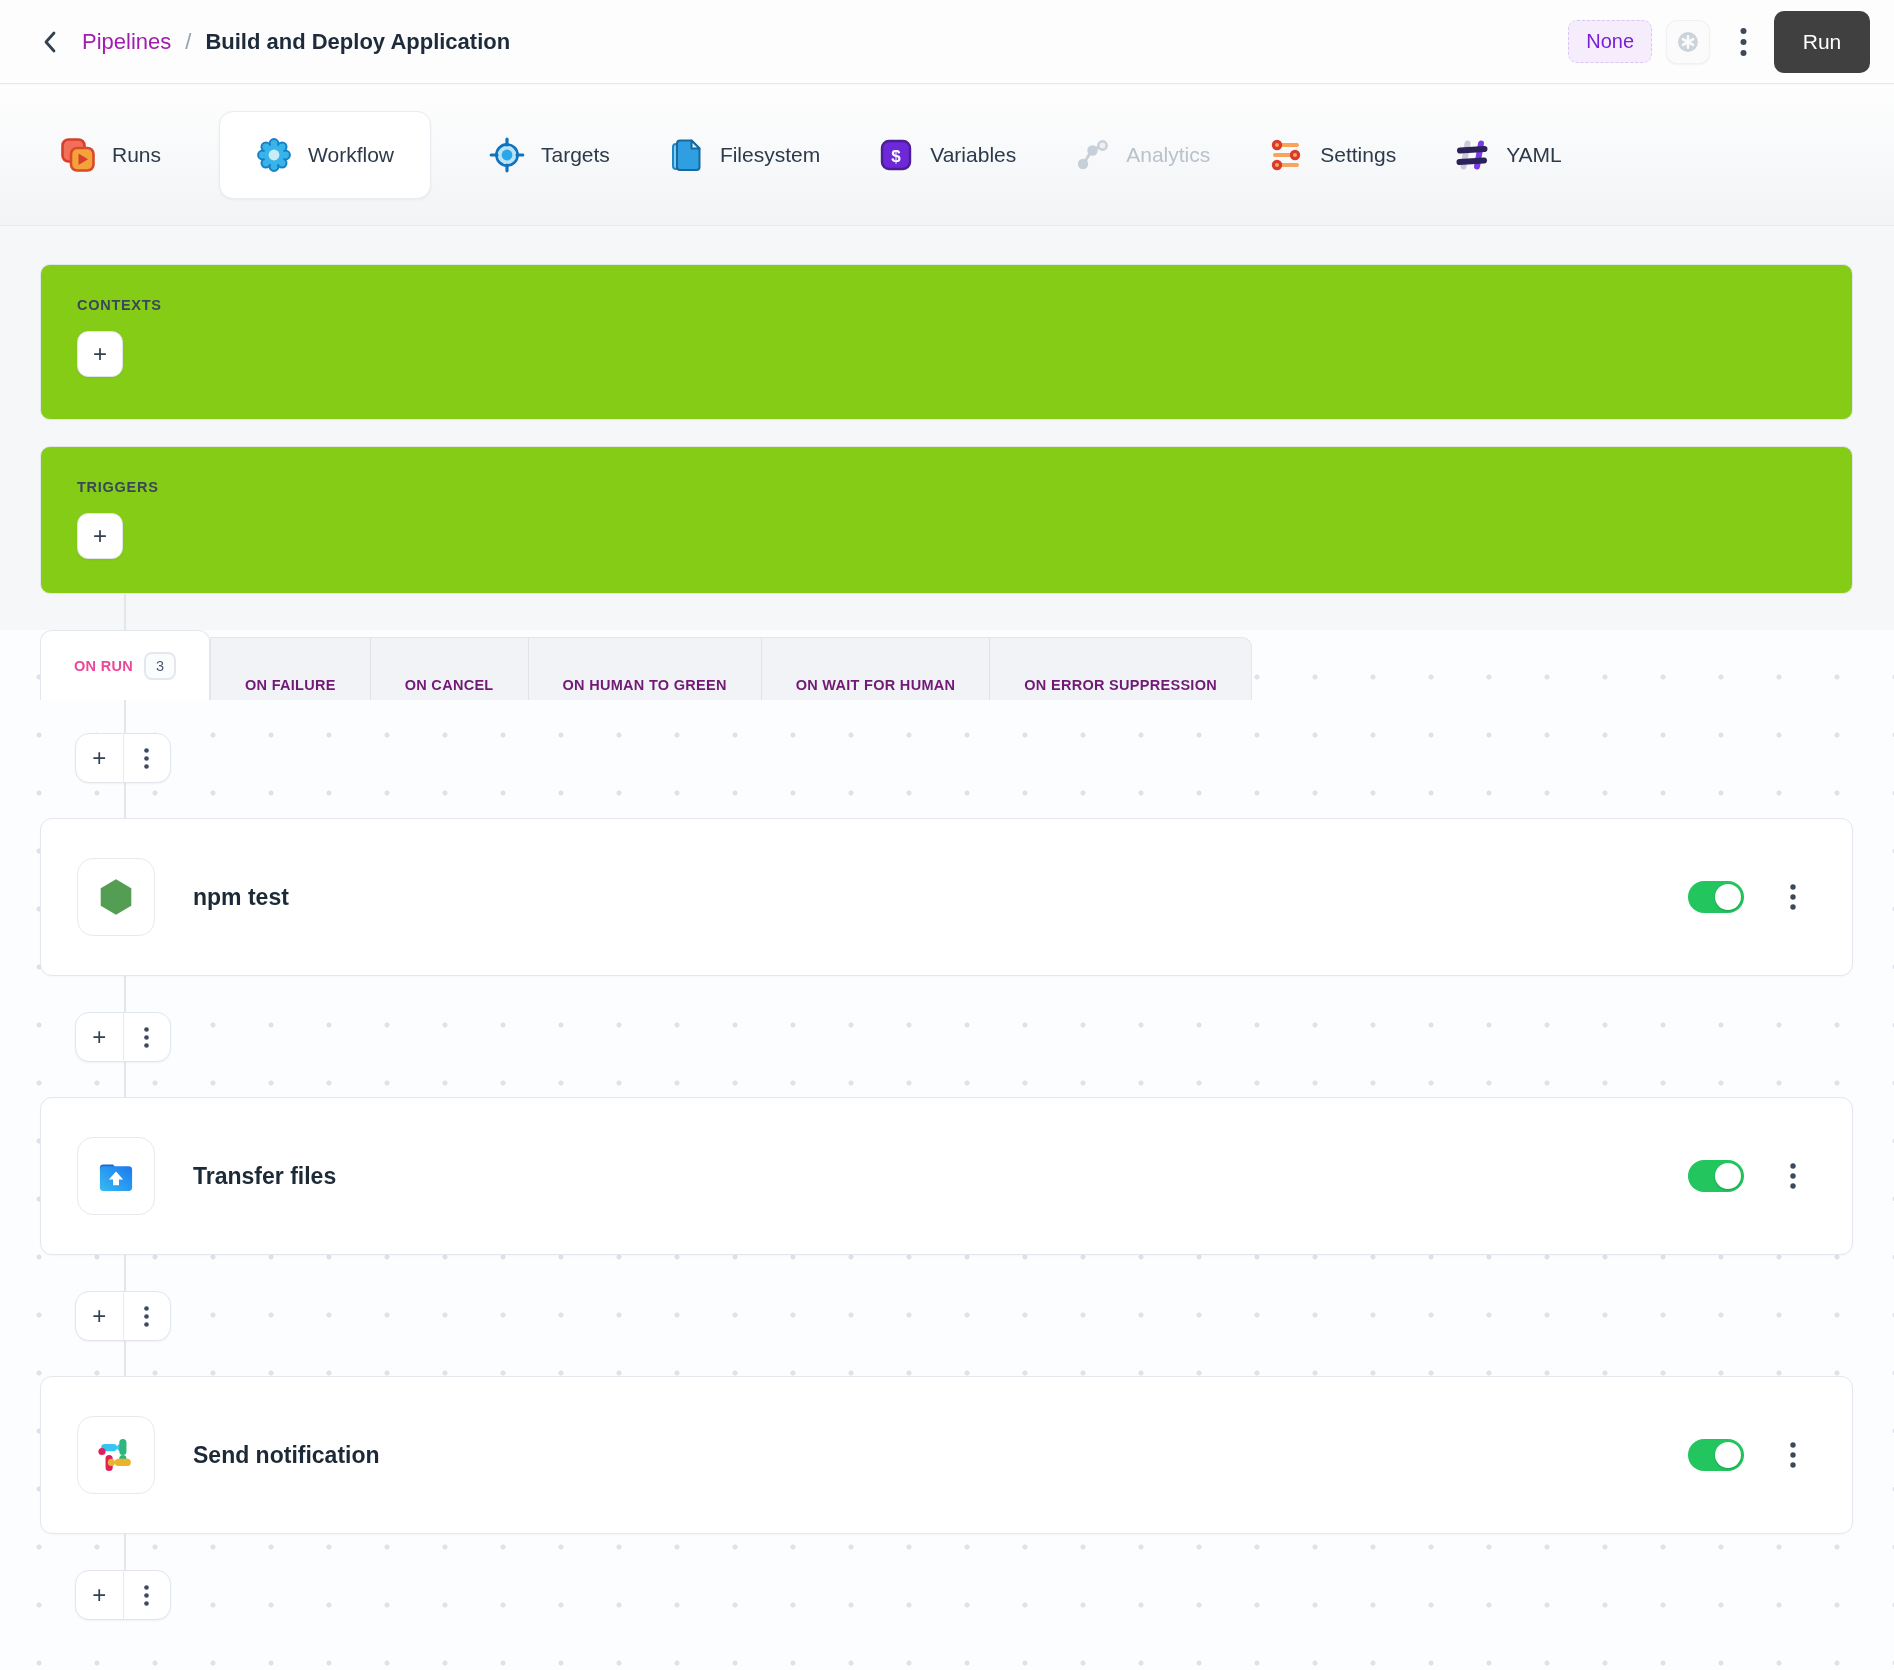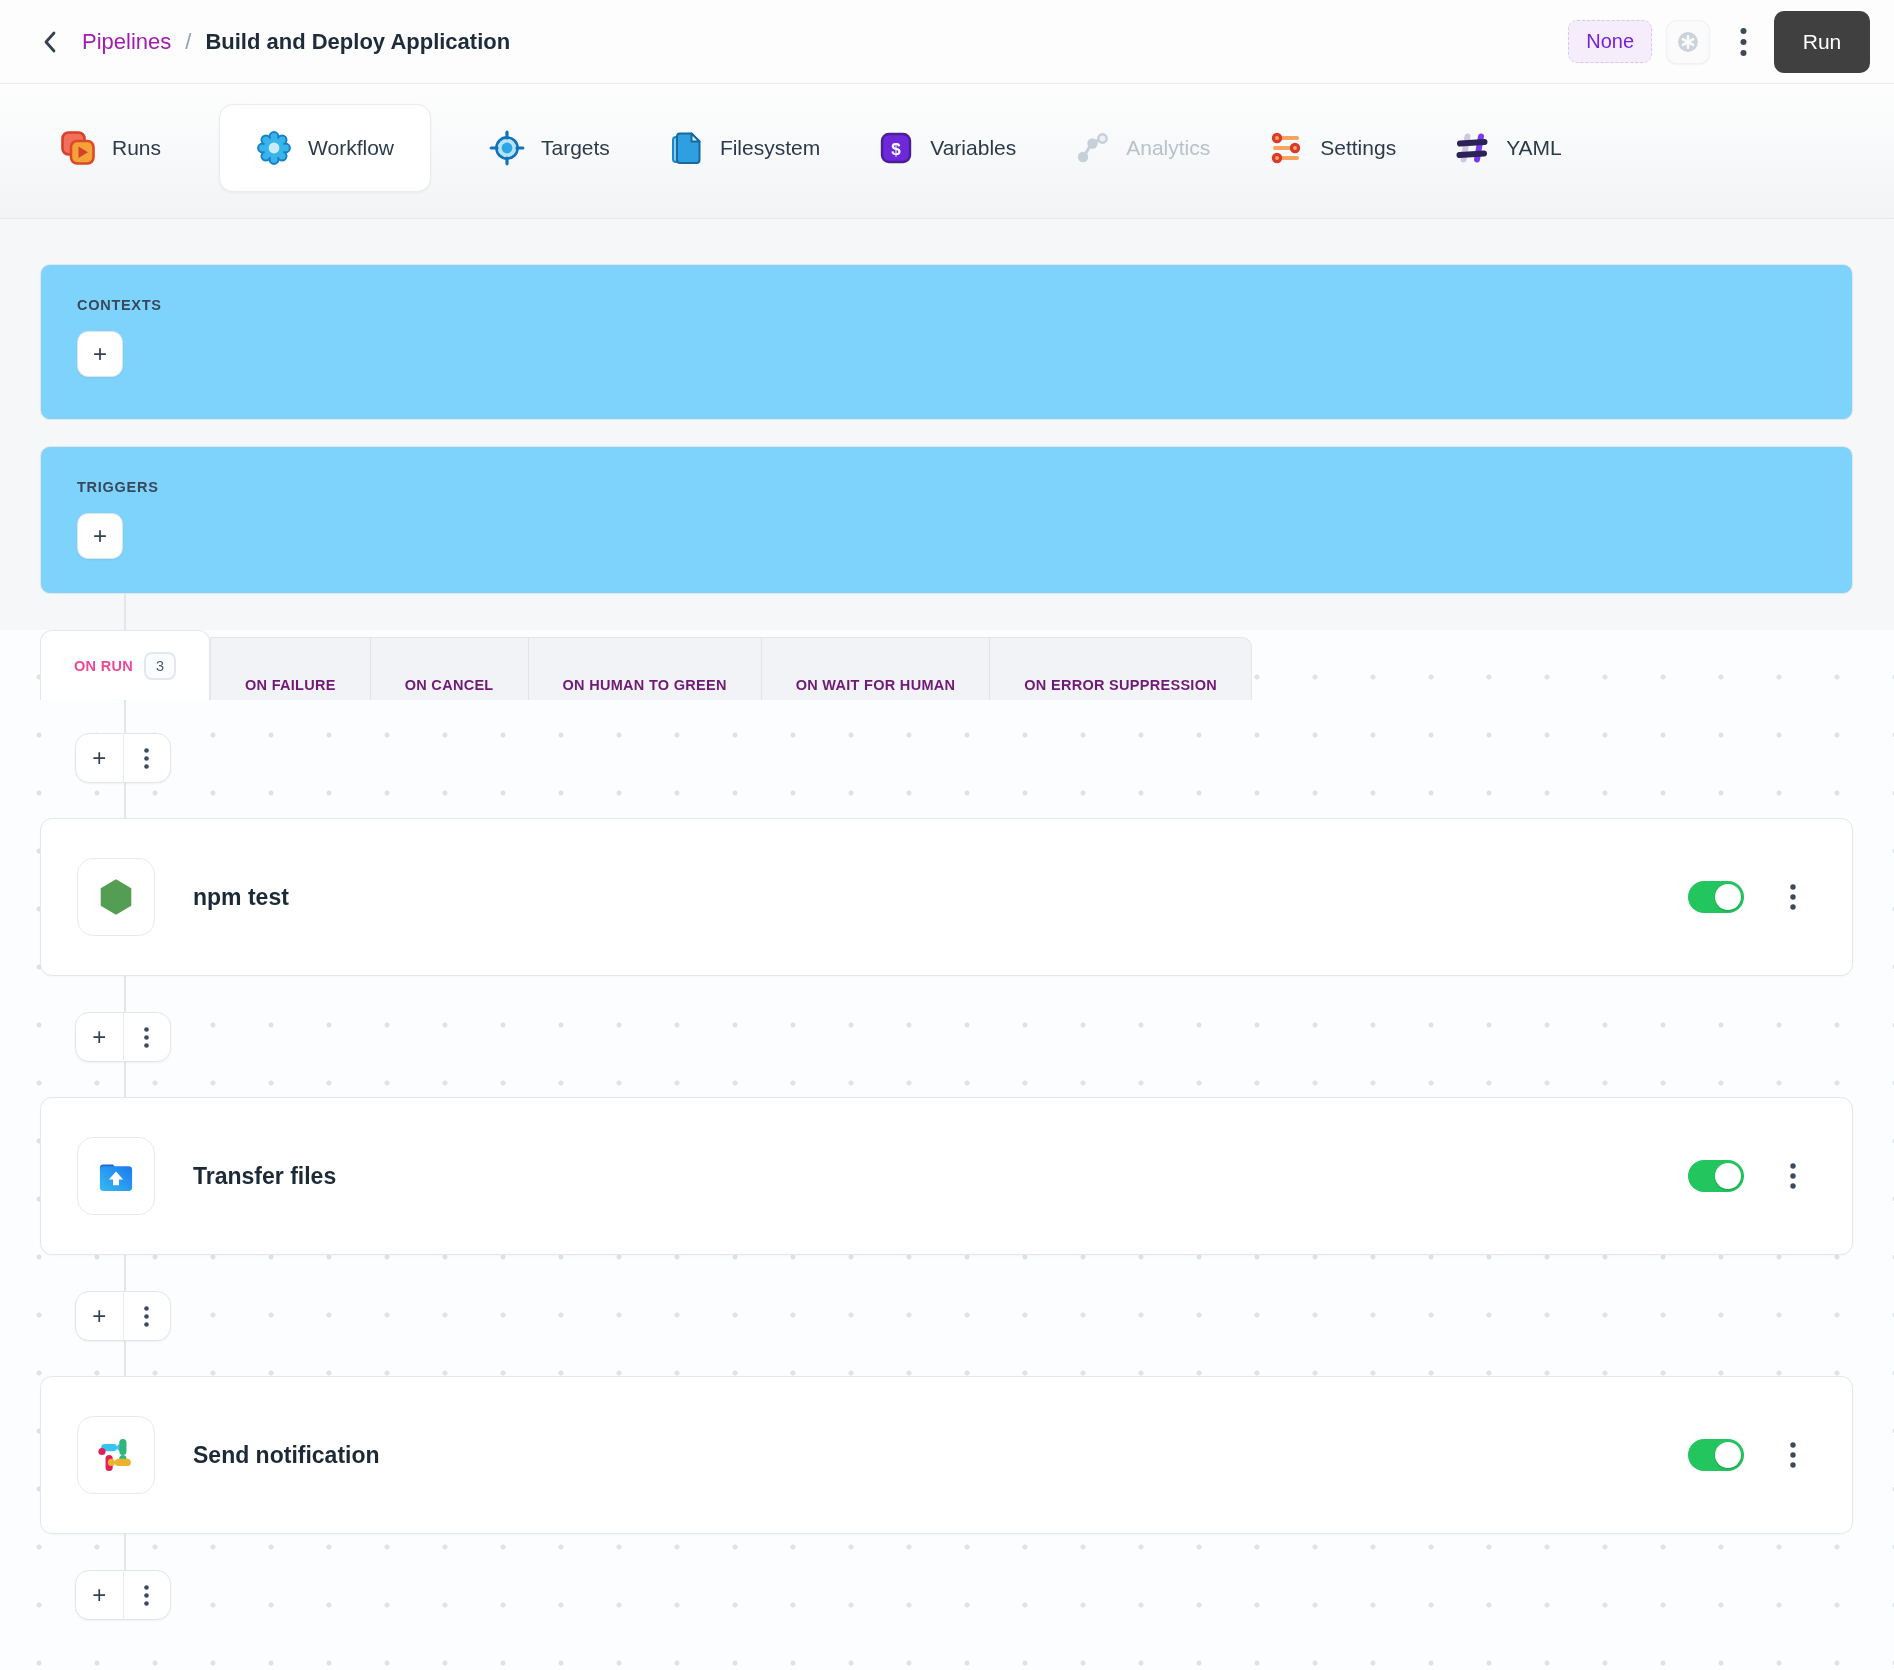--- a/index.html
+++ b/index.html
@@ -37,37 +37,37 @@
     width:34px; height:44px; margin-left:16px; border:none; background:transparent;
     display:flex; align-items:center; justify-content:center; cursor:pointer;
   }
   .run-btn {
     width:96px; height:62px; margin-left:14px; border:none; border-radius:10px;
     background:#404040; color:#fff; font-size:21px; font-family:inherit; cursor:pointer;
   }
 
   
   .tabstrip {
-    position:absolute; top:78px; left:0; right:0; height:141px;
+    position:absolute; top:85px; left:0; right:0; height:141px;
     background:linear-gradient(180deg,#fefefe 0%, #f2f4f6 100%);
     border-bottom:1px solid #e7eaee;
     display:flex; align-items:center; padding-left:60px; gap:58px; z-index:5;
   }
   .nav-tab { display:flex; align-items:center; gap:16px; cursor:pointer; }
   .nav-tab .nav-label { font-size:21px; color:#2c3a4b; font-weight:500; white-space:nowrap; }
   .nav-tab.active {
     background:#fff; border:1px solid #e8ebef; border-radius:14px;
     padding:0 36px; height:88px; box-shadow:0 1px 3px rgba(16,24,40,.05);
   }
   .nav-tab.disabled { cursor:default; }
   .nav-tab.disabled .nav-label { color:#b8c1cc; }
 
   
   .zone-card {
-    position:absolute; left:40px; right:41px; background:#7dd3fc;
+    position:absolute; left:40px; right:41px; background:#84cc16;
     border:1px solid #e3e6ea; border-radius:10px; padding:32px 36px; z-index:2;
   }
   #contexts-card { top:264px; height:156px; }
   #triggers-card { top:446px; height:148px; }
   .zone-title { font-size:14.5px; font-weight:700; letter-spacing:.05em; color:#39475a; }
   .plus-btn {
     margin-top:18px; width:46px; height:46px; border-radius:11px;
     background:#fff; border:1px solid #dfe4e9; box-shadow:0 1px 2px rgba(20,30,50,.06);
     font-size:24px; line-height:1; color:#32404f; font-family:inherit; cursor:pointer;
   }

